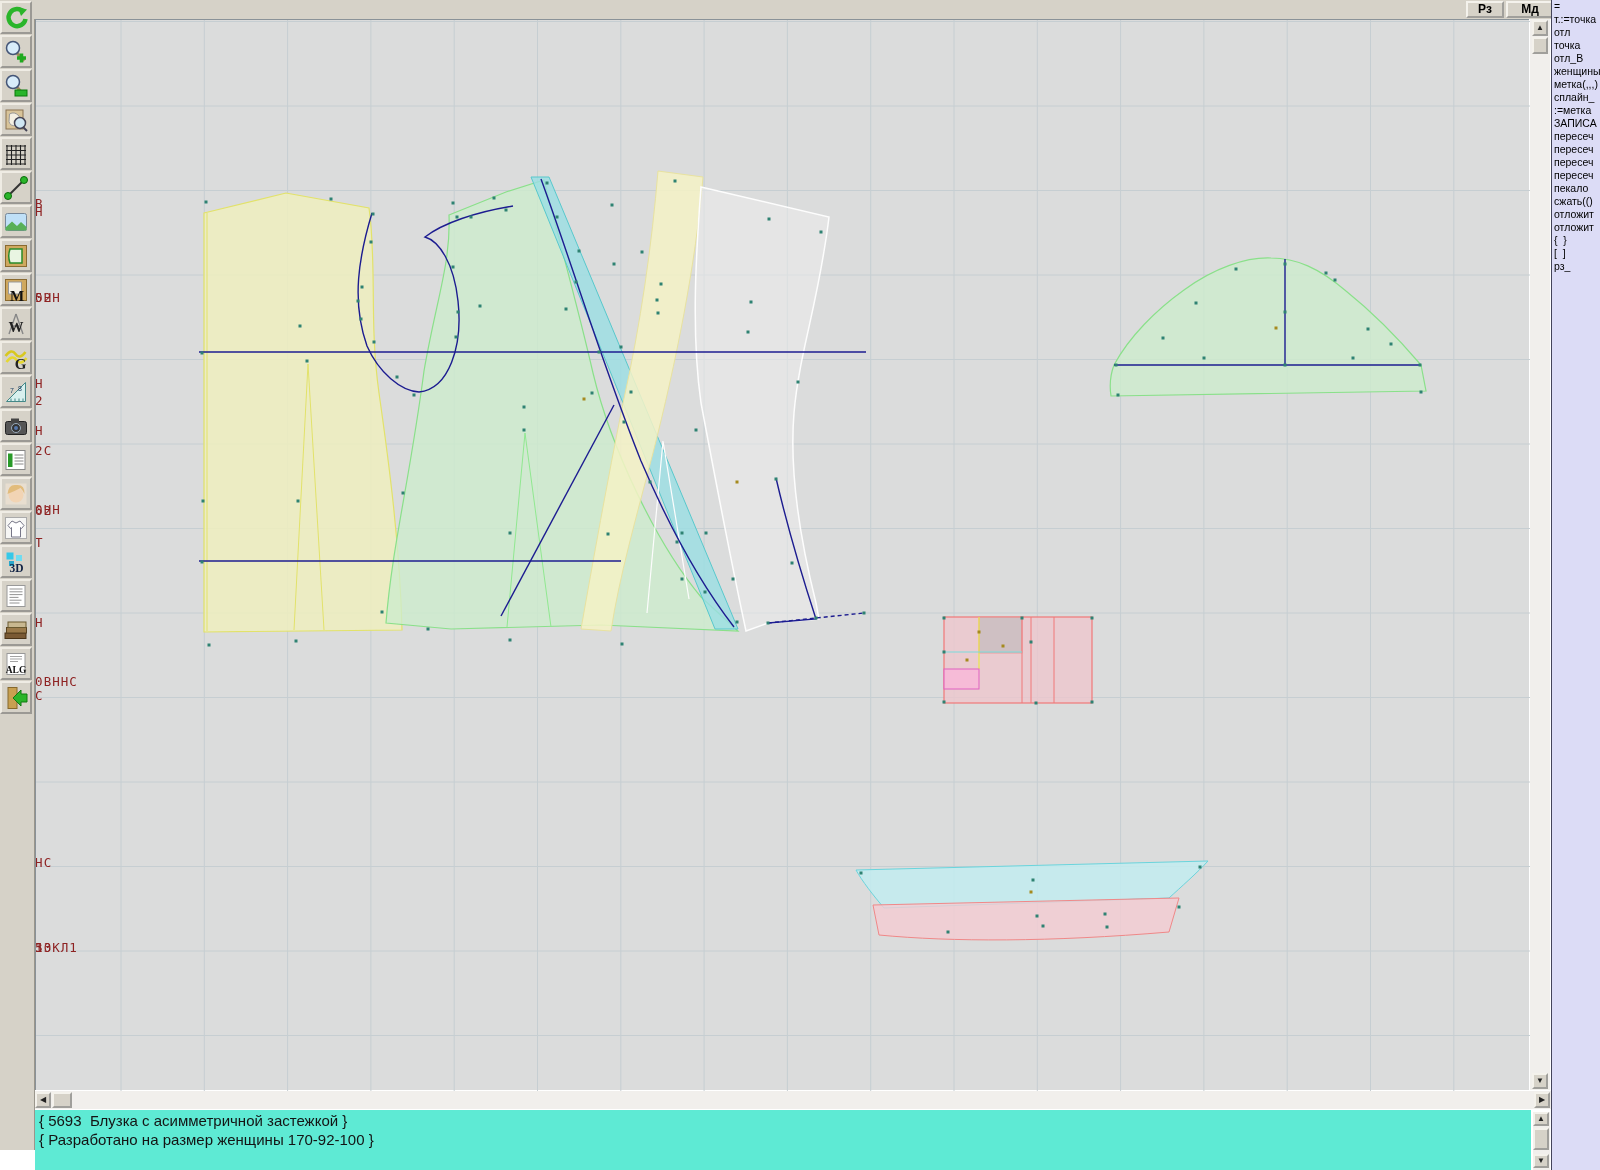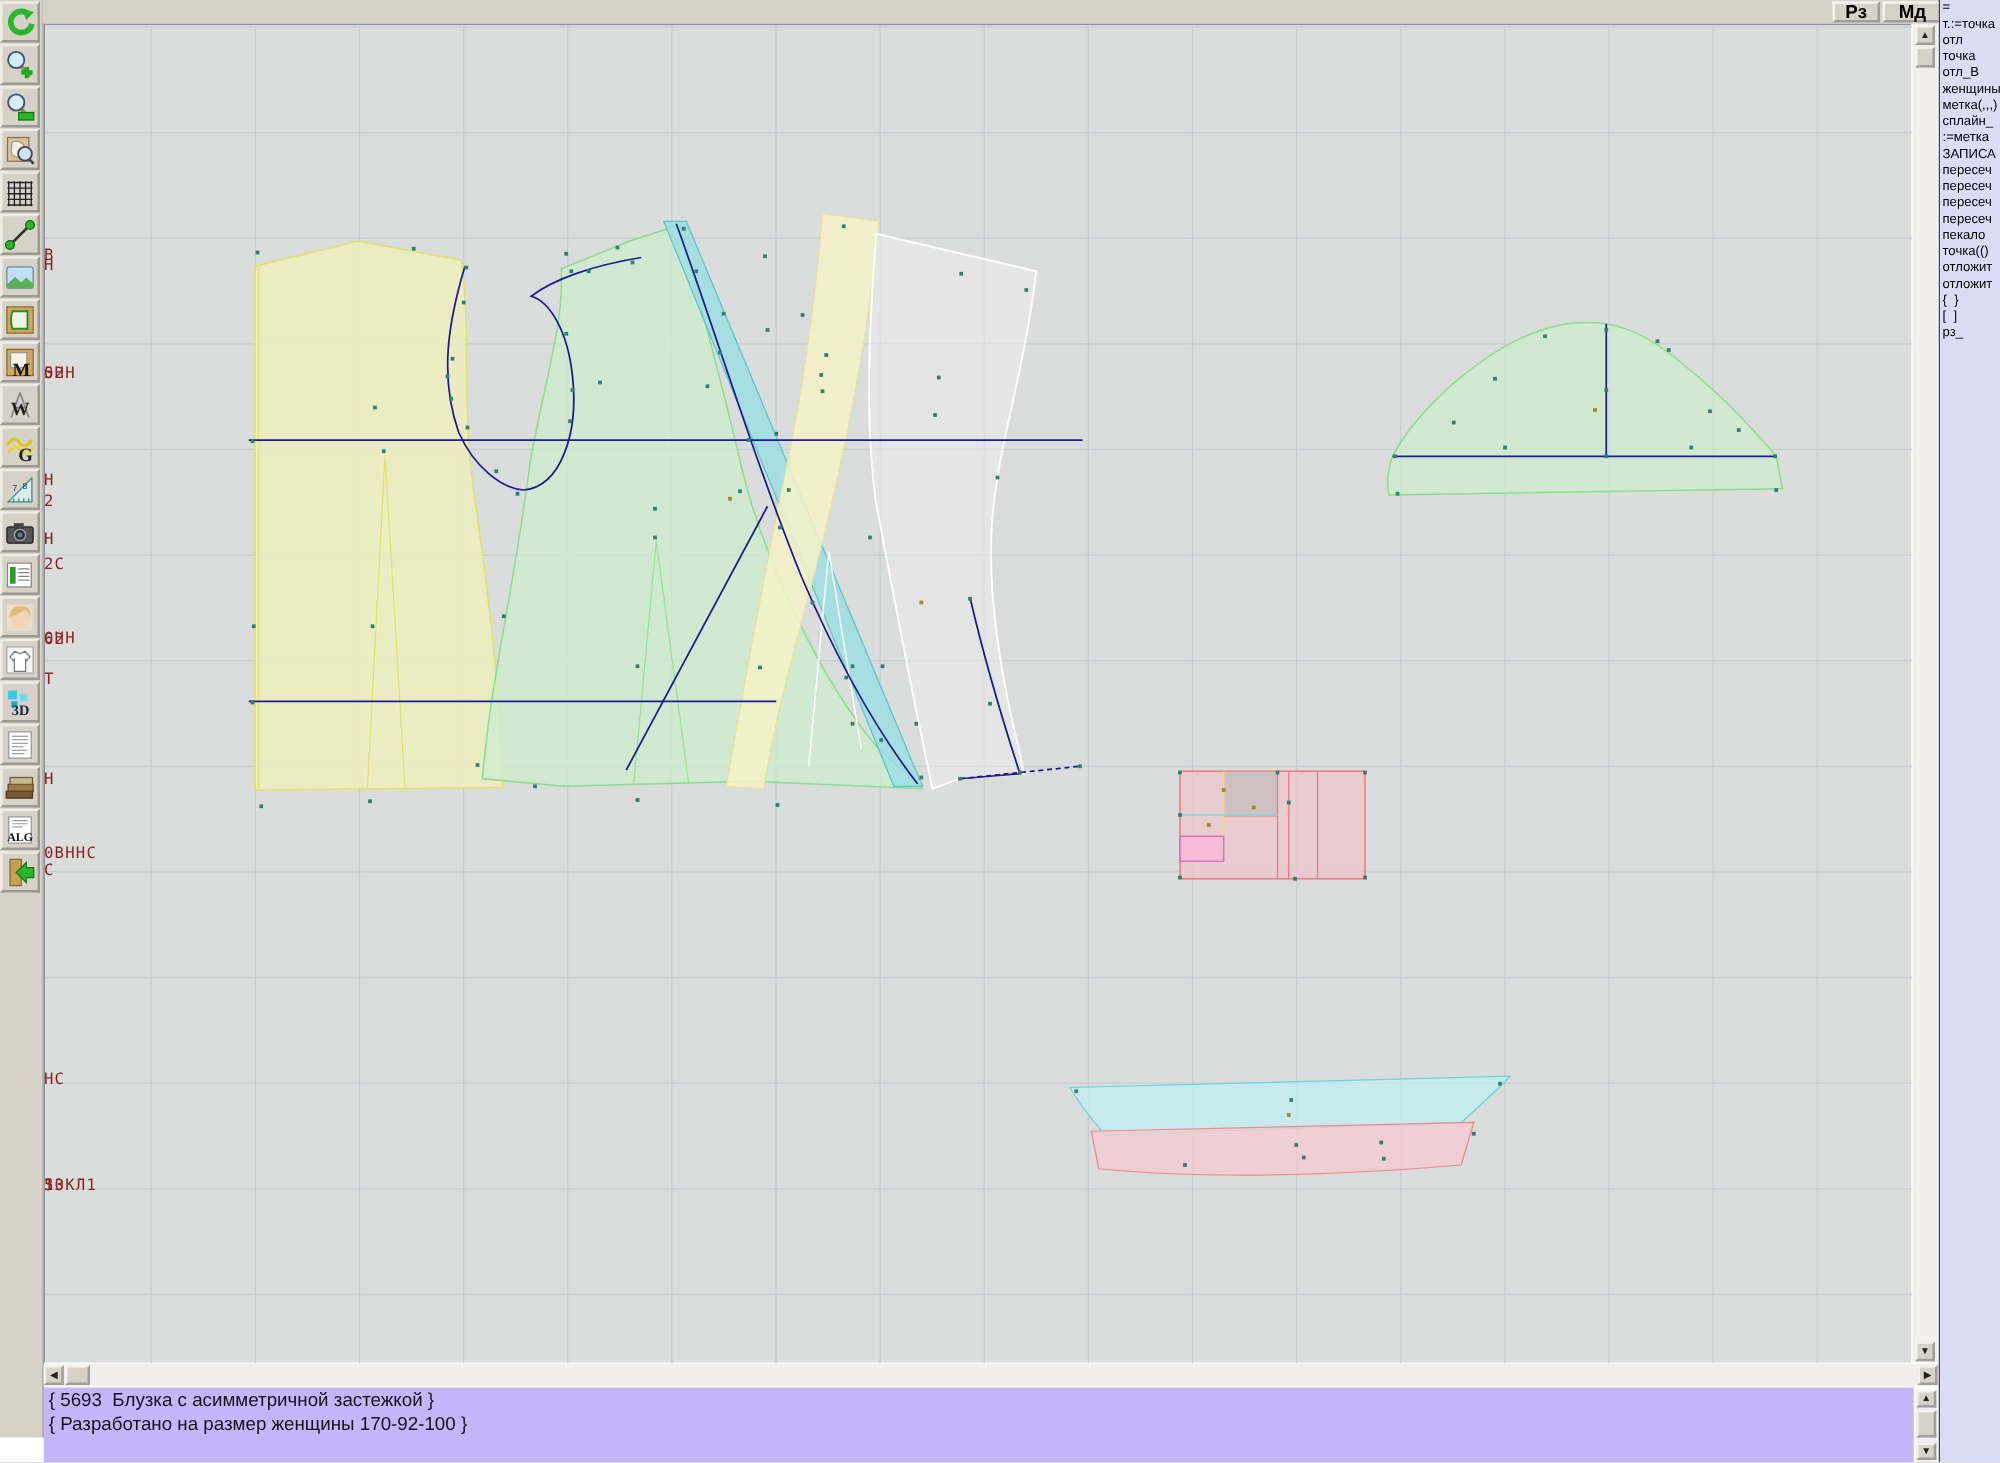--- a/index.html
+++ b/index.html
@@ -3,33 +3,33 @@
 <meta charset="utf-8">
 <style>
   html,body{margin:0;padding:0;background:#d6d2c8;font-family:"Liberation Sans",sans-serif;}
   #app{position:relative;width:1600px;height:1170px;overflow:hidden;background:#fff;}
   
   #toolbar{position:absolute;left:0;top:0;width:34px;height:1150px;background:#d6d2c8;border-right:1px solid #9a968c;}
   .tool-btn{width:32px;height:33px;margin:1px 0 1px 0;border:2px outset #efece4;background:#d6d2c8;box-sizing:border-box;display:flex;align-items:center;justify-content:center;cursor:pointer;}
   .tool-btn svg{width:26px;height:26px;display:block;}
   
   #topstrip{position:absolute;left:34px;top:0;width:1517px;height:19px;background:#d6d2c8;}
-  .top-btn{position:absolute;top:1px;height:17px;background:#d6d2c8;border:2px outset #f4f2ec;font-size:15px;font-weight:bold;text-align:center;line-height:13px;box-sizing:border-box;cursor:pointer;color:#000;}
+  .top-btn{position:absolute;top:1px;height:17px;background:#d6d2c8;border:2px outset #f4f2ec;font-size:12px;font-weight:bold;text-align:center;line-height:13px;box-sizing:border-box;cursor:pointer;color:#000;}
   
   #canvas-wrap{position:absolute;left:35px;top:19px;width:1494px;height:1071px;background:#dbdcdc;border-left:1px solid #8a9298;border-top:1px solid #8a9298;box-sizing:border-box;}
   #canvas-wrap svg{display:block;}
   
   .sb{position:absolute;background:#f1efec;}
   .sb-btn{position:absolute;width:16px;height:16px;background:#d6d2c8;border:2px outset #f4f2ec;box-sizing:border-box;font-size:8px;line-height:12px;text-align:center;color:#222;cursor:pointer;}
   .sb-thumb{position:absolute;background:#d6d2c8;border:2px outset #f4f2ec;box-sizing:border-box;cursor:pointer;}
   
   #cmdpanel{position:absolute;left:1551px;top:0;width:49px;height:1170px;background:#dcdcf6;border-left:1px solid #44445a;box-sizing:border-box;overflow:hidden;}
   #cmdpanel .cmdline{font-size:10.5px;line-height:13px;color:#000;white-space:pre;padding-left:2px;font-family:"Liberation Sans",sans-serif;}
   
-  #msgarea{position:absolute;left:35px;top:1110px;width:1496px;height:60px;background:#c4b5fd;}
+  #msgarea{position:absolute;left:35px;top:1110px;width:1496px;height:60px;background:#5eead4;}
   .msgline{font-size:15px;color:#141414;padding:2px 0 0 4px;white-space:pre;font-family:"Liberation Sans",sans-serif;}
 </style>
 </head>
 <body>
 
 <div id="app">
 
   <div id="toolbar">
       <div class="tool-btn">
         <svg viewBox="0 0 26 26">
@@ -502,21 +502,21 @@
       <div class="cmdline">женщины</div>
       <div class="cmdline">метка(,,,)</div>
       <div class="cmdline">сплайн_</div>
       <div class="cmdline">:=метка</div>
       <div class="cmdline">ЗАПИСА</div>
       <div class="cmdline">пересеч</div>
       <div class="cmdline">пересеч</div>
       <div class="cmdline">пересеч</div>
       <div class="cmdline">пересеч</div>
       <div class="cmdline">пекало</div>
-      <div class="cmdline">точка(()</div>
+      <div class="cmdline">сжать(()</div>
       <div class="cmdline">отложит</div>
       <div class="cmdline">отложит</div>
       <div class="cmdline">{  }</div>
       <div class="cmdline">[  ]</div>
       <div class="cmdline">рз_</div>
     </div>
 
 </div>
 
 </body></html>

